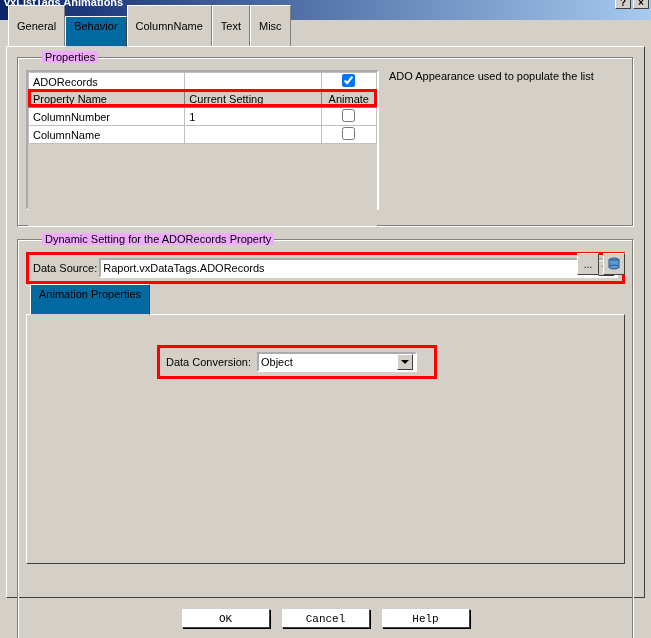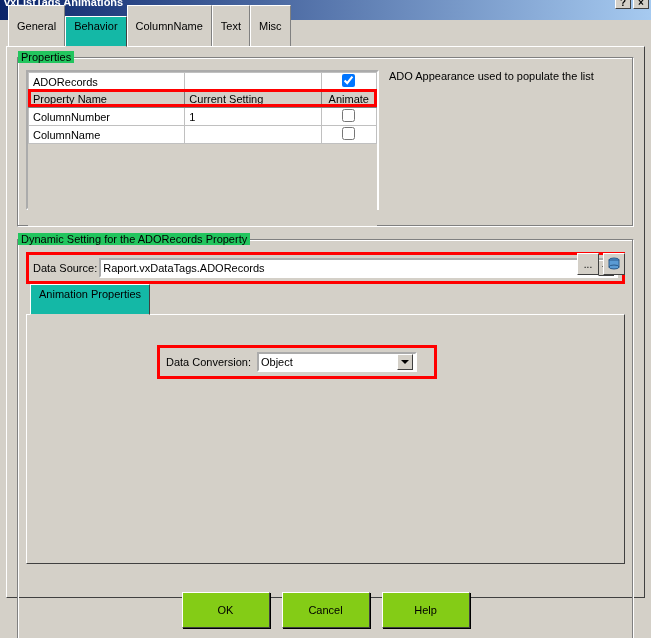--- a/index.html
+++ b/index.html
@@ -44,21 +44,21 @@
     background: #d4d0c8;
     border: 1px solid #808080;
     border-bottom: none;
     border-top: 1px solid #fff;
     border-left: 1px solid #fff;
     margin-right: 0px;
     position: relative;
     cursor: default;
   }
   .tab.active {
-    background: #14b8a6;
+    background: #0369a1;
     border: 1px solid #fff;
     border-right: 1px solid #404040;
     border-bottom: 1px solid #d4d0c8;
     z-index: 2;
     margin-bottom: -1px;
     padding-top: 3px;
   }
   .tabpanel {
     border: 1px solid #fff;
     border-right: 1px solid #404040;
@@ -71,22 +71,22 @@
   .groupbox {
     border: 1px solid #808080;
     border-right-color: #fff; border-bottom-color: #fff;
     box-shadow: inset -1px -1px 0 #808080, inset 1px 1px 0 #fff;
     position: relative;
     padding: 12px 8px 8px 8px;
     margin-bottom: 12px;
   }
   .groupbox .legend {
     position: absolute;
-    top: -7px; left: 0;
-    background: #22c55e;
+    top: -7px; left: 24px;
+    background: #f0abfc;
     padding: 0 3px;
   }
   
   .proptable-wrap {
     display: flex;
     gap: 10px;
   }
   .proptable {
     border: 2px inset #fff;
     background: #fff;
@@ -164,27 +164,28 @@
   }
   .arrow-down {
     width:0;height:0;border-left:4px solid transparent;border-right:4px solid transparent;border-top:4px solid #000;
   }
   
   .btnrow {
     position:absolute; bottom:10px; left:0; right:0;
     display:flex; justify-content:center; gap:12px;
   }
   .pushbtn {
-    width:88px; height:36px;
-    background:#84cc16;
+    width:88px; height:19px;
+    background:#ffffff;
     border:1px solid #fff;
     border-right-color:#404040; border-bottom-color:#404040;
     box-shadow: 1px 1px 0 #000;
     display:flex;align-items:center;justify-content:center;
     cursor: default;
+    font-family: Liberation Mono, monospace;
   }
   .dyn-group { height: 440px; }
   .proptable .empty-area{ background:#d4d0c8; height: 82px;}
   .hlrow-overlay {
     position:absolute;
     border:3px solid #ff0000;
     pointer-events:none;
   }
 </style>
 </head>

